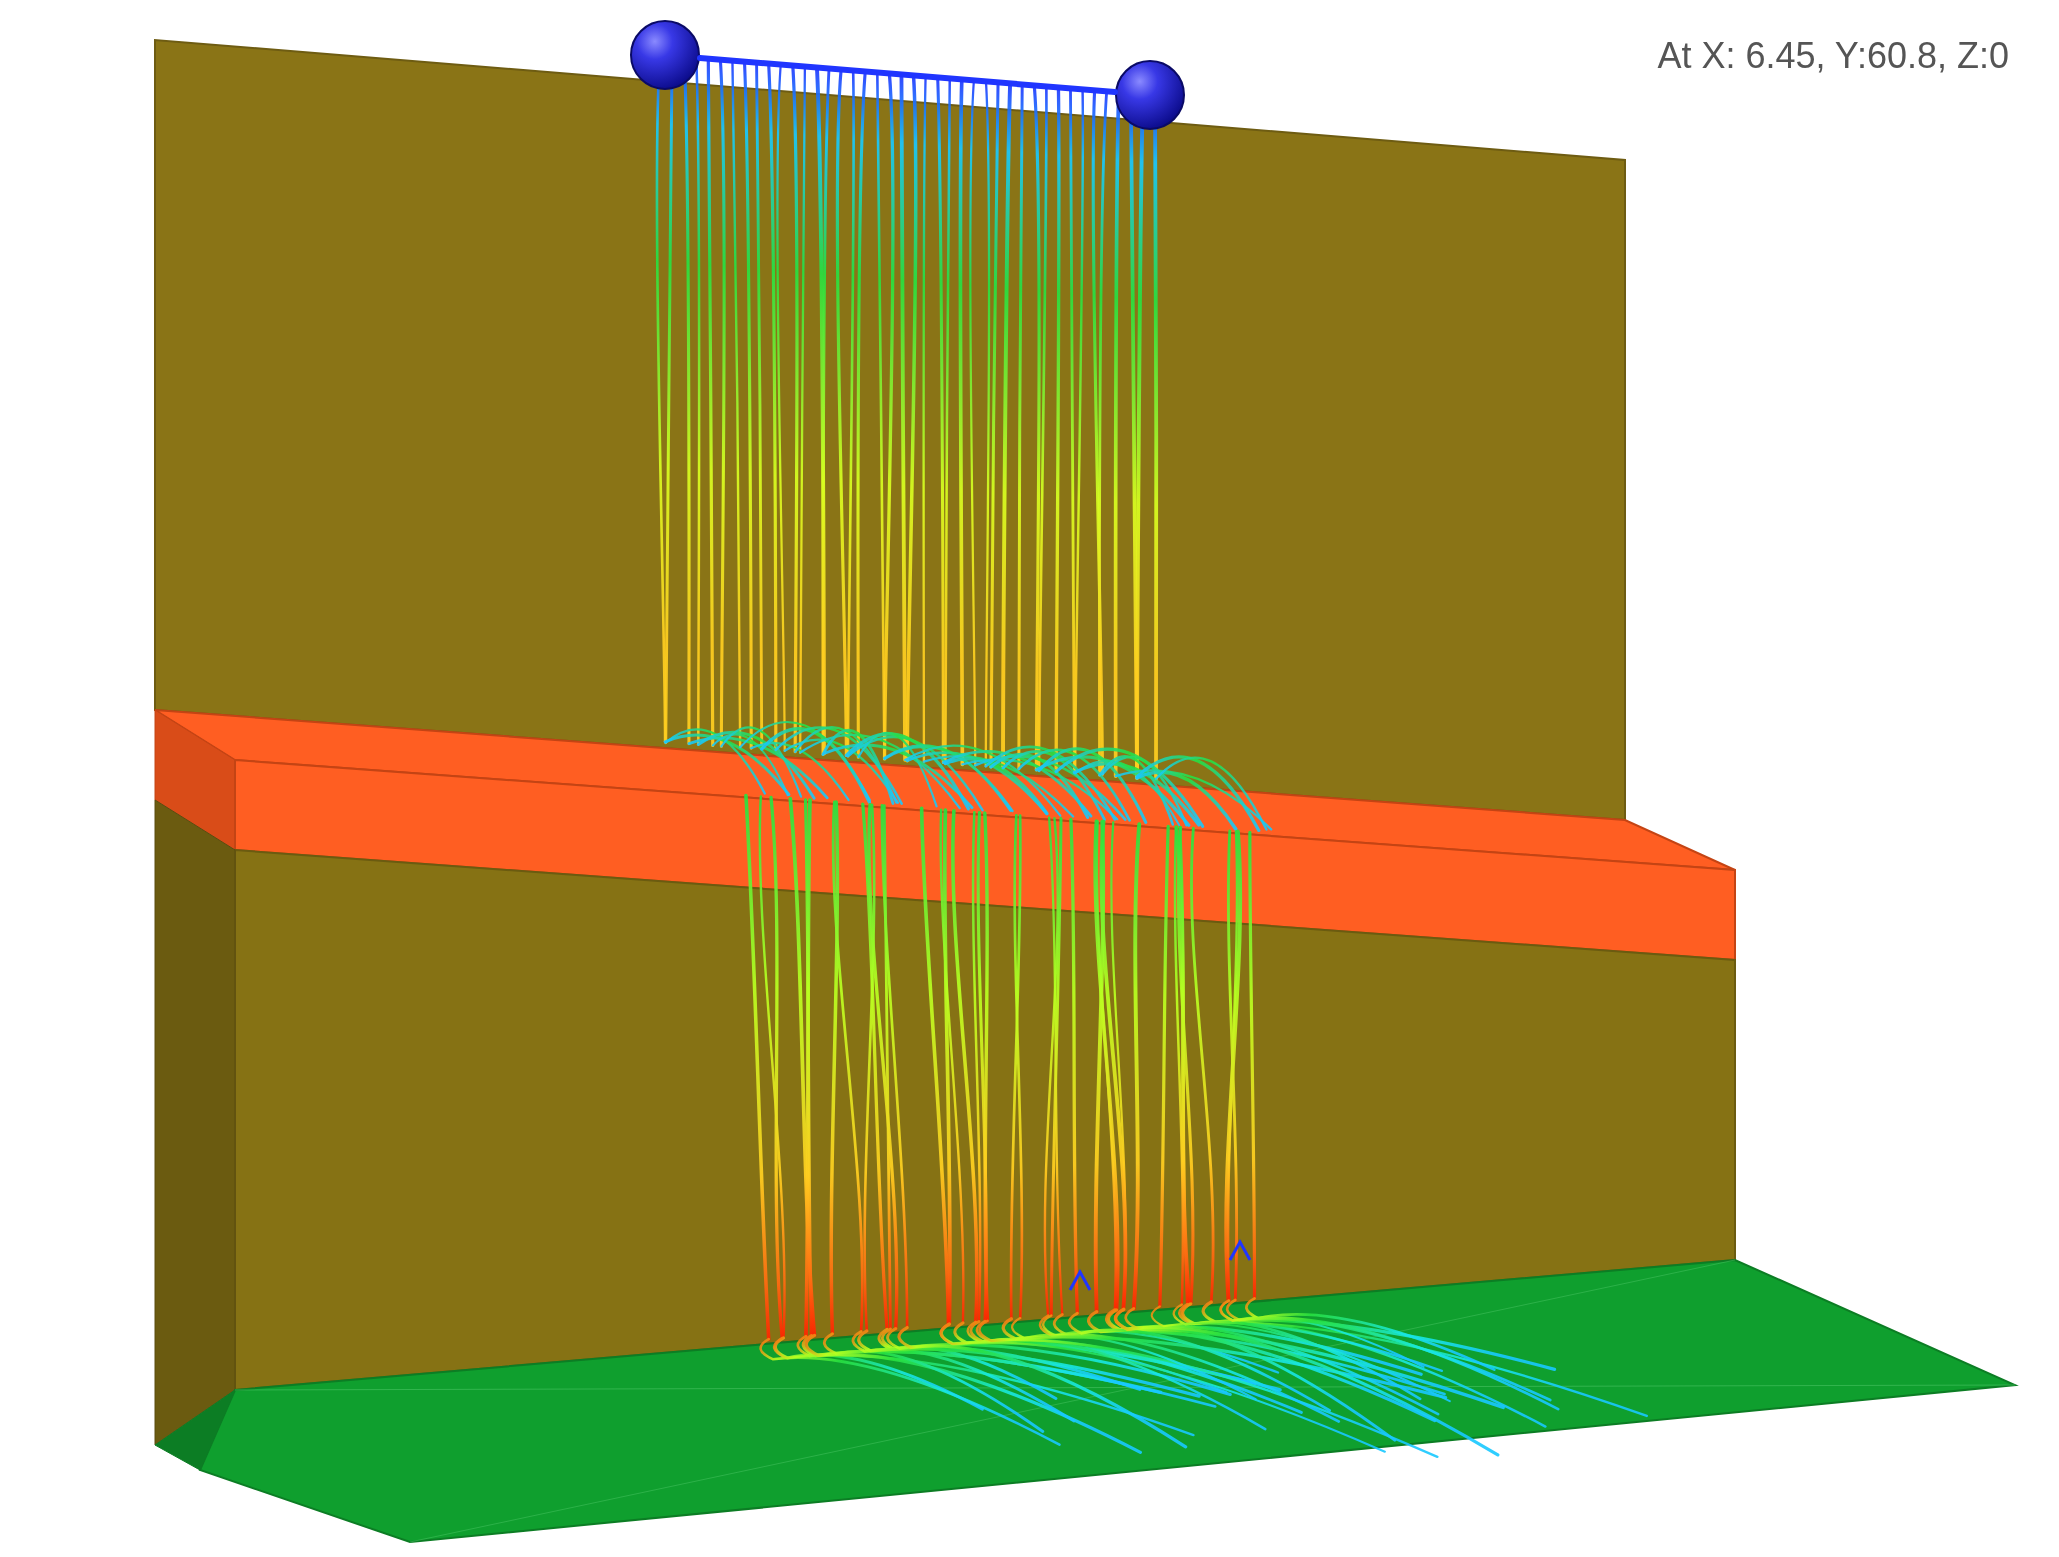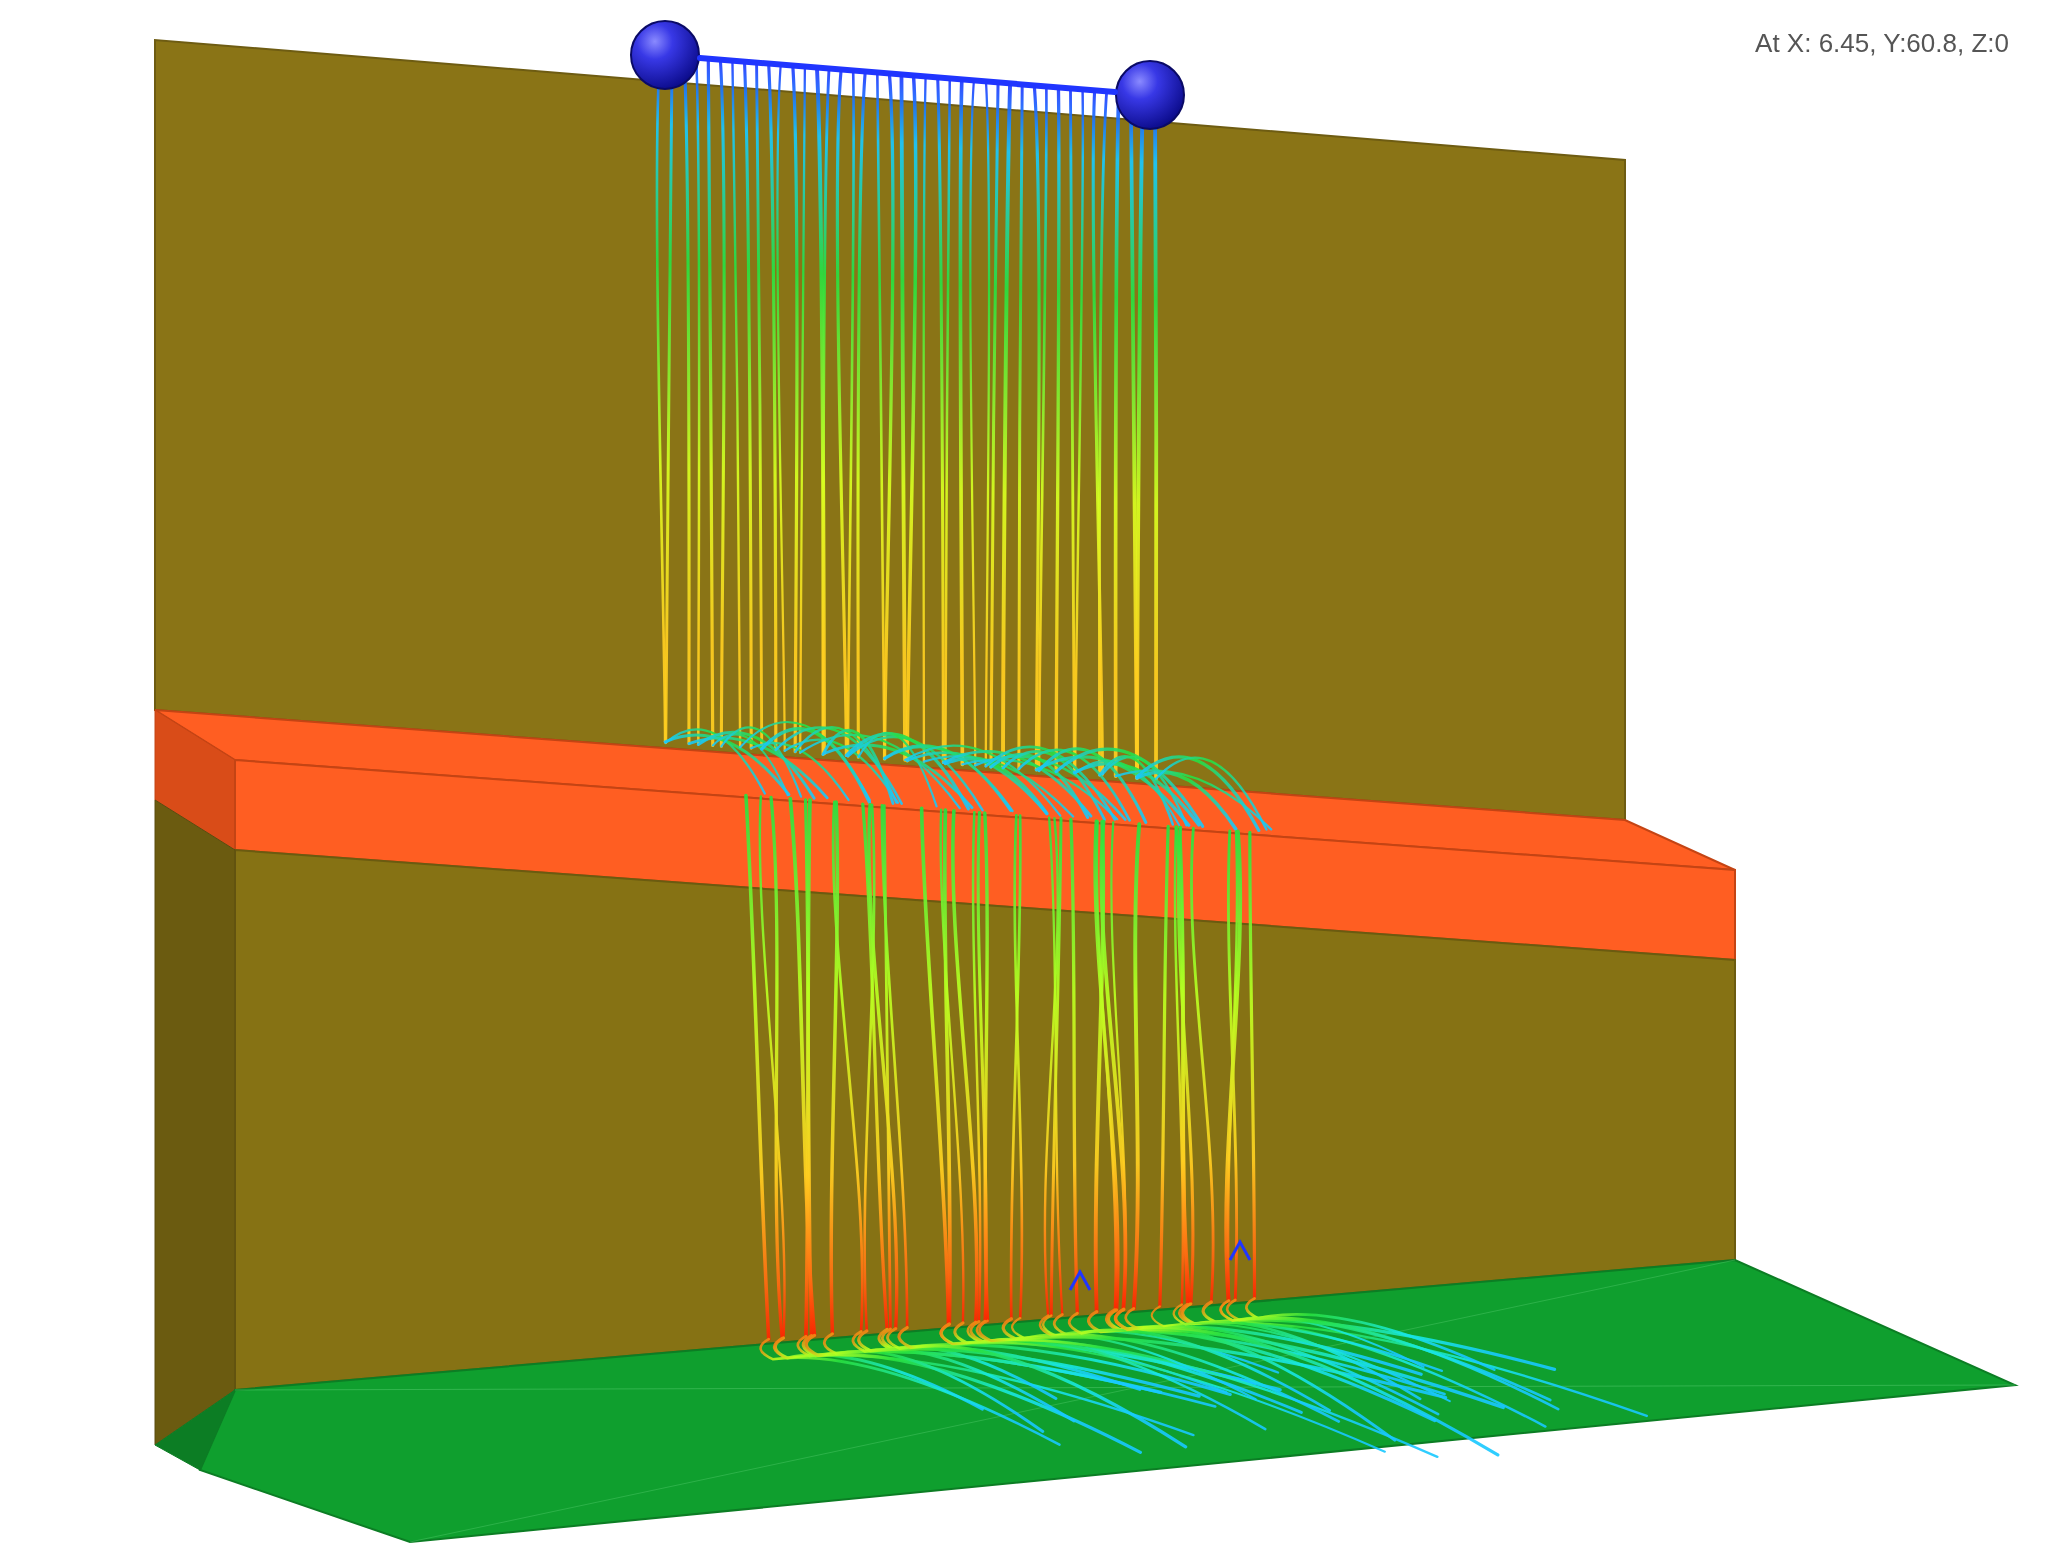--- a/index.html
+++ b/index.html
@@ -12,23 +12,23 @@
     font-family: Arial, Helvetica, sans-serif;
   }
   #viewport {
     position: relative;
     width: 2059px;
     height: 1557px;
     background: #ffffff;
   }
   #coord-readout {
     position: absolute;
-    top: 28px;
+    top: 35px;
     right: 50px;
-    font-size: 26px;
+    font-size: 36px;
     color: #555555;
     white-space: nowrap;
   }
   svg { display: block; }
 </style>
 </head>
 <body>
 
 <div id="viewport">
 

